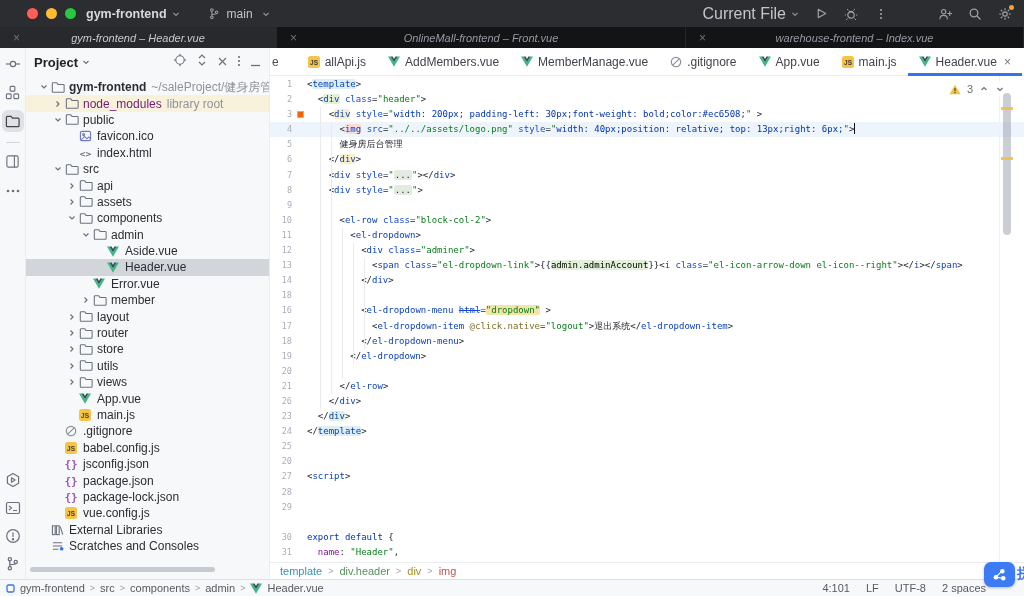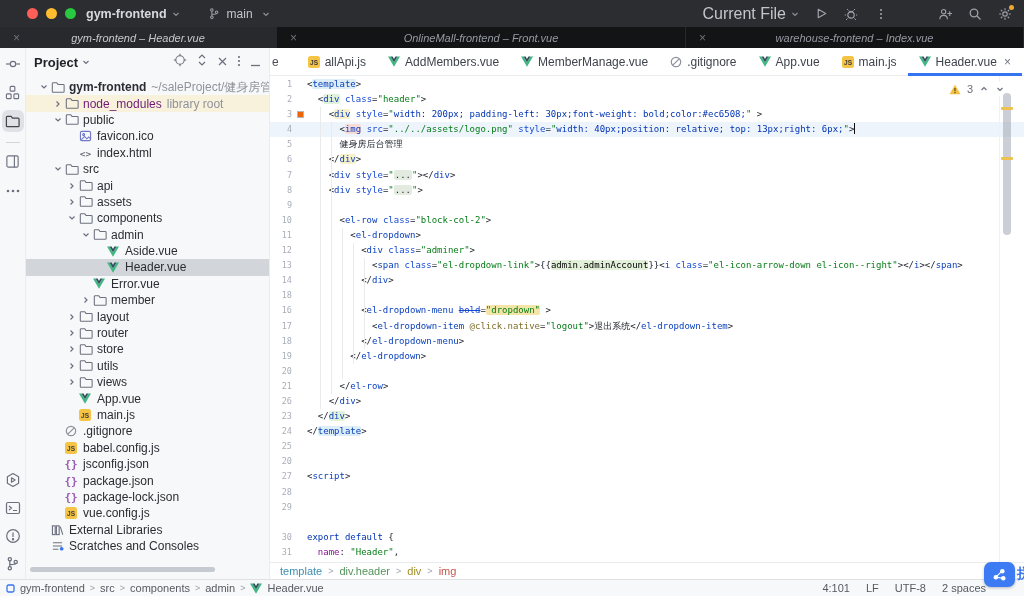--- a/index.html
+++ b/index.html
@@ -779,21 +779,21 @@
           <span class="ct"><span class="tk-p">          &lt;/</span><span class="tk-t">div</span><span class="tk-p">&gt;</span></span>
         </div>
         <div class="cl">
           <span class="g">18</span>
           <span class="ann"></span>
           <span class="ct"></span>
         </div>
         <div class="cl">
           <span class="g">16</span>
           <span class="ann"></span>
-          <span class="ct"><span class="tk-p">          &lt;</span><span class="tk-t">el-dropdown-menu</span><span class="tk-p"> </span><span class="tk-a tk-sk">bold</span><span class="tk-p">=</span><span class="tk-s tk-w">"dropdown"</span><span class="tk-p"> &gt;</span></span>
+          <span class="ct"><span class="tk-p">          &lt;</span><span class="tk-t">el-dropdown-menu</span><span class="tk-p"> </span><span class="tk-a tk-sk">html</span><span class="tk-p">=</span><span class="tk-s tk-w">"dropdown"</span><span class="tk-p"> &gt;</span></span>
         </div>
         <div class="cl">
           <span class="g">17</span>
           <span class="ann"></span>
           <span class="ct"><span class="tk-p">            &lt;</span><span class="tk-t">el-dropdown-item</span><span class="tk-p"> </span><span class="tk-d">@click.native</span><span class="tk-p">=</span><span class="tk-s">"logout"</span><span class="tk-p">&gt;退出系统&lt;/</span><span class="tk-t">el-dropdown-item</span><span class="tk-p">&gt;</span></span>
         </div>
         <div class="cl">
           <span class="g">18</span>
           <span class="ann"></span>
           <span class="ct"><span class="tk-p">          &lt;/</span><span class="tk-t">el-dropdown-menu</span><span class="tk-p">&gt;</span></span>

